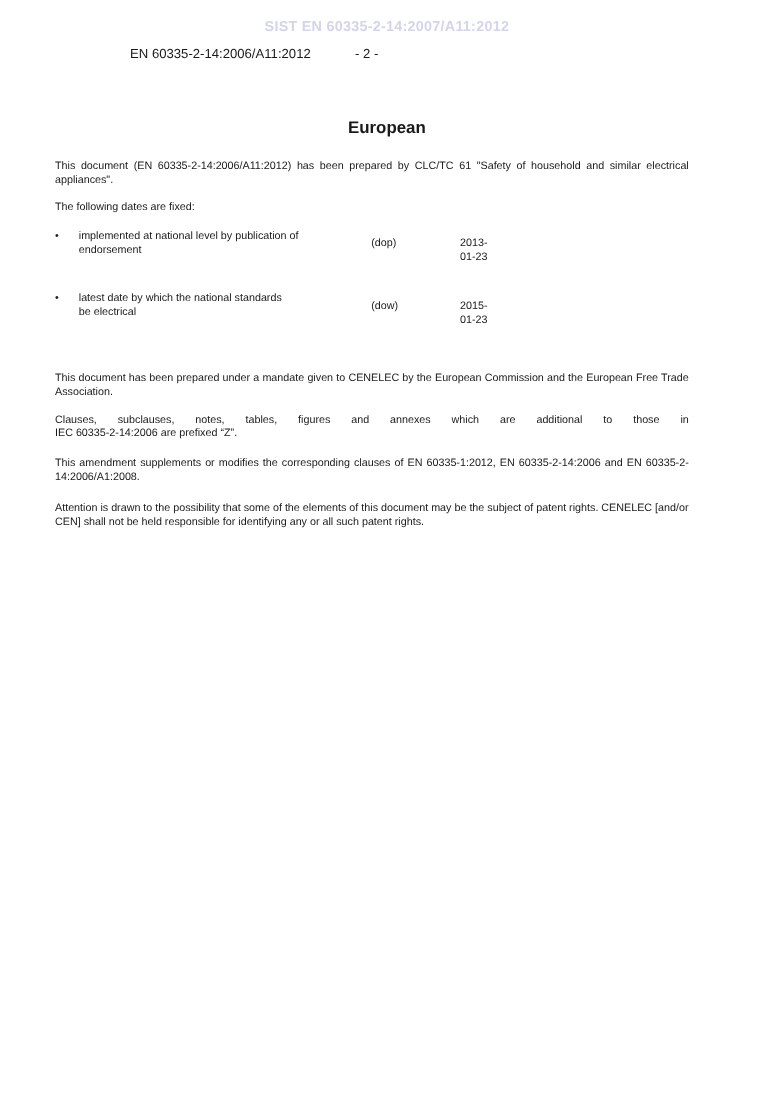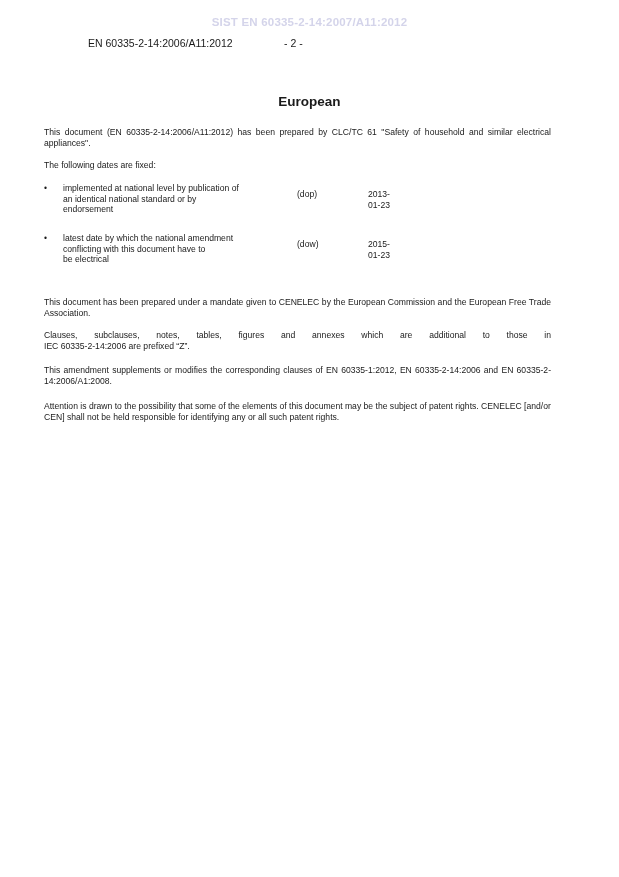--- a/index.html
+++ b/index.html
@@ -4,21 +4,21 @@
   <style>
     html, body { margin: 0; padding: 0; background: #ffffff; }
     body {
       width: 619px; height: 877px; position: relative; overflow: hidden;
       font-family: "Liberation Sans", sans-serif; color: #1a1a1a;
     }
     .watermark {
       position: absolute; top: 0px; left: 0; width: 619px; text-align: center;
       font-weight: bold; font-size: 11.5px; color: #d4d4ea; letter-spacing: 0.2px; margin-top: 16px;
     }
-    .header-ref { position: absolute; top: 37px; left: 44px; font-size: 10.5px; padding-left: 44px; }
+    .header-ref { position: absolute; top: 37px; left: 60px; font-size: 10.5px; padding-left: 44px; }
     .page-num { position: absolute; top: 37px; left: 284px; font-size: 10.5px; }
     .title {
       position: absolute; top: 94px; left: 0; width: 619px; text-align: center;
       font-weight: bold; font-size: 13.5px;
     }
     .para {
       position: absolute; left: 44px; width: 507px; font-size: 8.6px; line-height: 10.6px;
     }
     .justify { text-align: justify; text-align-last: left; }
     .justify-full { text-align: justify; text-align-last: justify; }
@@ -39,32 +39,30 @@
 <div class="title">European</div>
 
 <div class="para justify" style="top:127px;">This document (EN 60335-2-14:2006/A11:2012) has been prepared by CLC/TC 61 "Safety of household and similar electrical appliances".</div>
 
 <div class="para" style="top:160px;">The following dates are fixed:</div>
 
 <div class="bullet-row" style="top:183px;">
   <span class="bullet-dot">•</span>
   <div class="bullet-text">
     <div>implemented at national level by publication of</div>
-    <div>an identical national standard or by</div>
     <div>endorsement</div>
   </div>
   <span class="bullet-code" style="top:6px;">(dop)</span>
   <span class="bullet-date" style="top:6px;">2013-01-23</span>
 </div>
 
 <div class="bullet-row" style="top:233px;">
   <span class="bullet-dot">•</span>
   <div class="bullet-text">
-    <div>latest date by which the national amendment</div>
-    <div>conflicting with this document have to</div>
+    <div>latest date by which the national standards</div>
     <div>be electrical</div>
   </div>
   <span class="bullet-code" style="top:6px;">(dow)</span>
   <span class="bullet-date" style="top:6px;">2015-01-23</span>
 </div>
 
 <div class="para justify" style="top:297px;">This document has been prepared under a mandate given to CENELEC by the European Commission and the European Free Trade Association.</div>
 
 <div class="para" style="top:330px;">
   <div class="justify-full">Clauses, subclauses, notes, tables, figures and annexes which are additional to those in</div>

